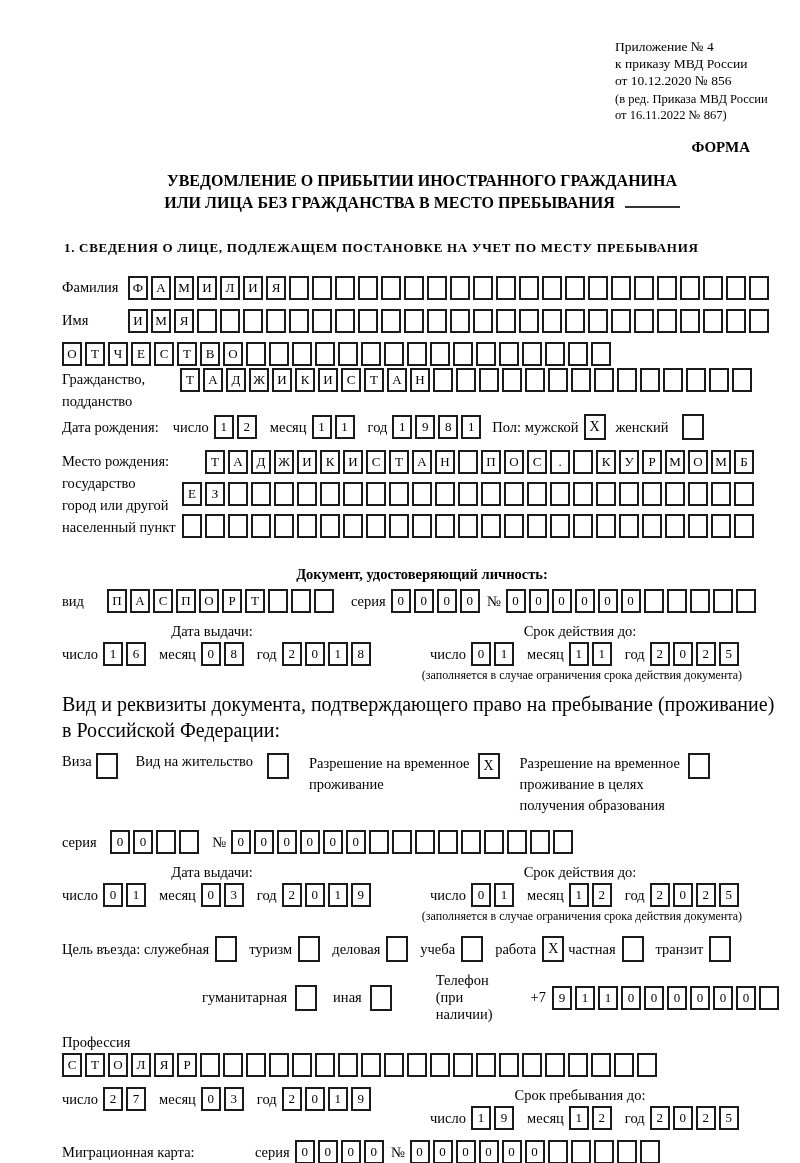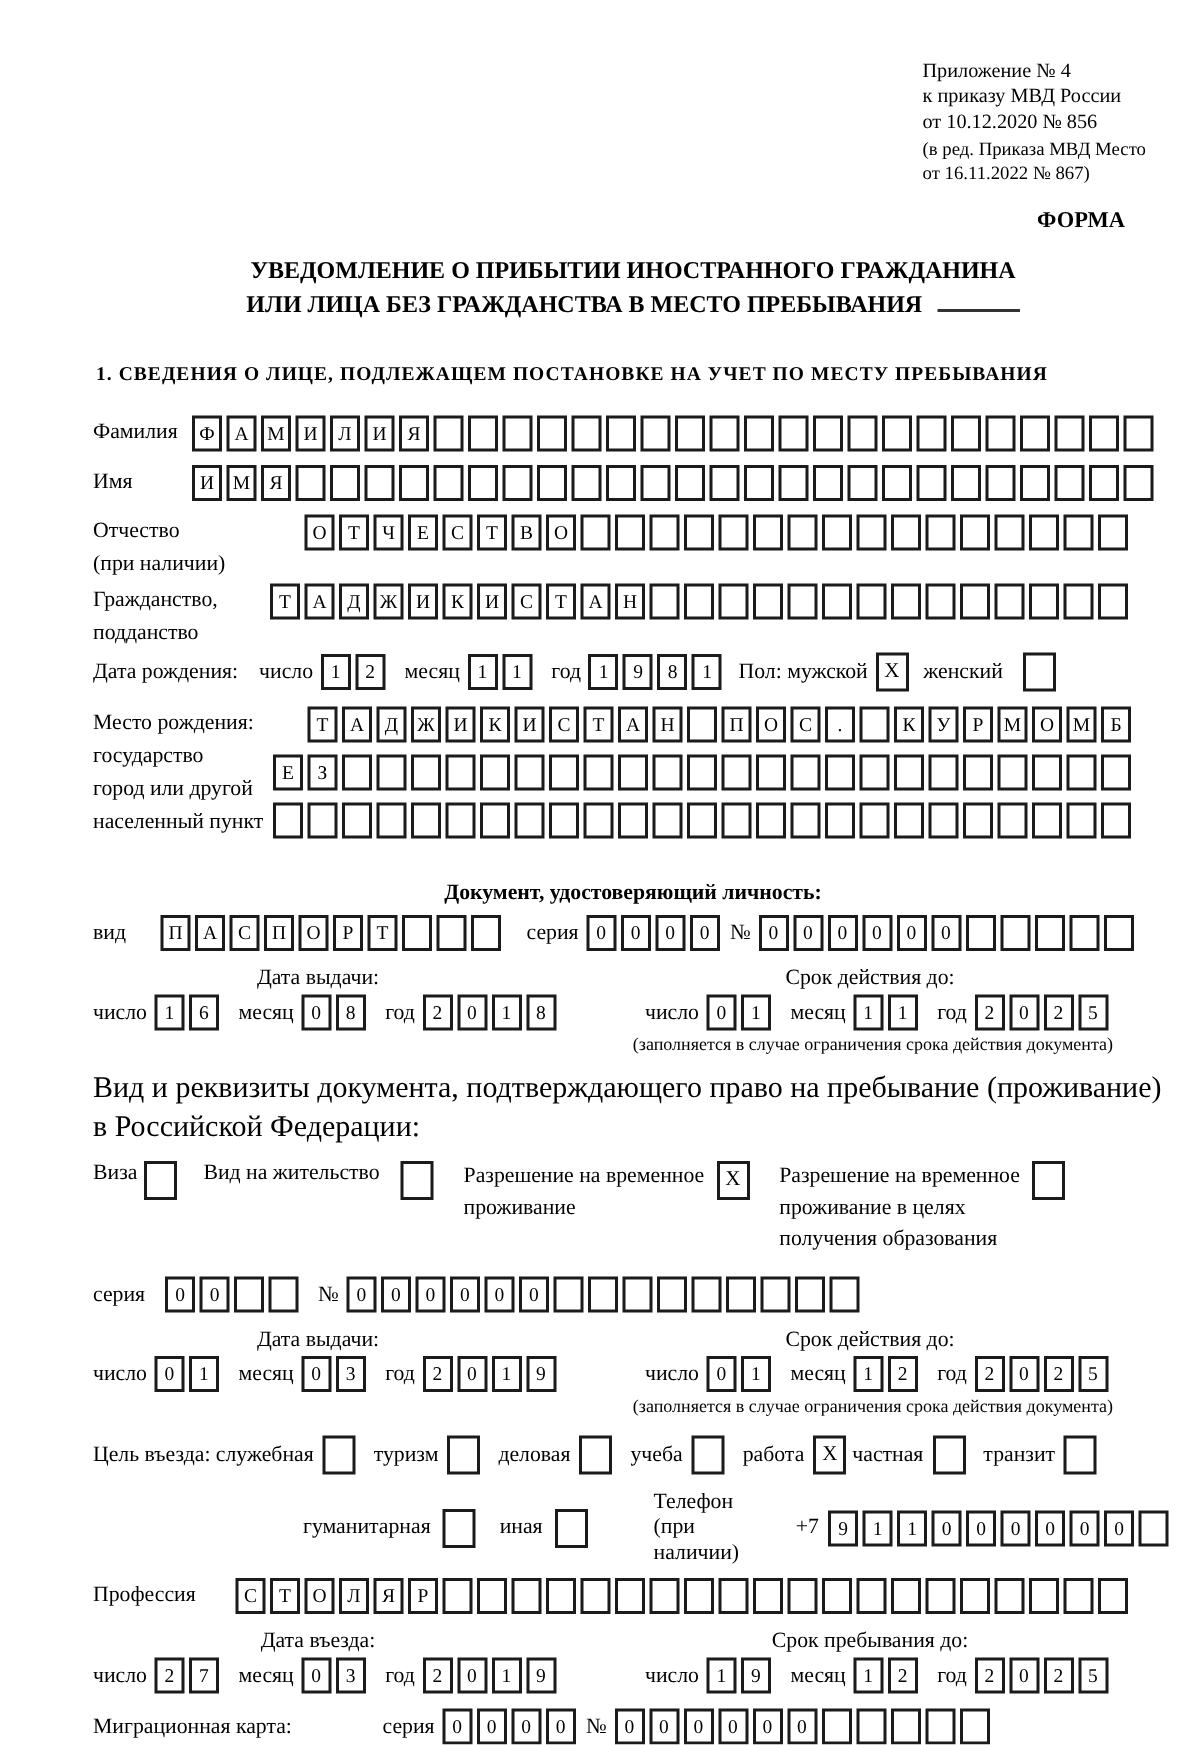--- a/index.html
+++ b/index.html
@@ -61,21 +61,21 @@
 <body>
 
 <div class="page">
 
   <div class="annex">
     <div>Приложение № 4</div>
     <div>к приказу МВД России</div>
     <div>от 10.12.2020 № 856</div>
   </div>
   <div class="annex-note">
-    <div>(в ред. Приказа МВД Место</div>
+    <div>(в ред. Приказа МВД России</div>
     <div>от 16.11.2022 № 867)</div>
   </div>
   <div class="forma">ФОРМА</div>
 
   <div class="title">
     <div>УВЕДОМЛЕНИЕ О ПРИБЫТИИ ИНОСТРАННОГО ГРАЖДАНИНА</div>
     <div>
       <span>ИЛИ ЛИЦА БЕЗ ГРАЖДАНСТВА В МЕСТО ПРЕБЫВАНИЯ</span><span class="blank-line"></span>
     </div>
   </div>
@@ -144,24 +144,20 @@
         <span class="cell"></span>
         <span class="cell"></span>
         <span class="cell"></span>
         <span class="cell"></span>
         <span class="cell"></span>
         <span class="cell"></span>
       </div>
   </div>
 
   <div class="form-row">
-    <div class="row-label" style="width:141px;">
-      <div class="lbl2">Отчество</div>
-      <div class="lbl2">(при наличии)</div>
-    </div>
     <div class="cells">
         <span class="cell">О</span>
         <span class="cell">Т</span>
         <span class="cell">Ч</span>
         <span class="cell">Е</span>
         <span class="cell">С</span>
         <span class="cell">Т</span>
         <span class="cell">В</span>
         <span class="cell">О</span>
         <span class="cell"></span>
@@ -558,21 +554,21 @@
         <span class="cell">0</span>
         <span class="cell">0</span>
         <span class="cell">0</span>
         <span class="cell">0</span>
         <span class="cell">0</span>
         <span class="cell">0</span>
         <span class="cell"></span>
       </span>
   </div>
 
-  <div class="form-row" style="margin-top:8px;">
+  <div class="form-row" style="margin-top:8px;flex-direction:column;">
     <div class="row-label" style="width:95px;">Профессия</div>
     <div class="cells">
         <span class="cell">С</span>
         <span class="cell">Т</span>
         <span class="cell">О</span>
         <span class="cell">Л</span>
         <span class="cell">Я</span>
         <span class="cell">Р</span>
         <span class="cell"></span>
         <span class="cell"></span>
@@ -592,21 +588,20 @@
         <span class="cell"></span>
         <span class="cell"></span>
         <span class="cell"></span>
         <span class="cell"></span>
         <span class="cell"></span>
       </div>
   </div>
 
   <div class="dates-row">
     <div class="date-col-left">
-      <div class="date-title" style="width:300px;">Дата въезда:</div>
       <div class="date-fields">
         <span class="fl">число</span>
         <span class="cells">
             <span class="cell">2</span>
             <span class="cell">7</span>
           </span>
         <span class="fl">месяц</span>
         <span class="cells">
             <span class="cell">0</span>
             <span class="cell">3</span>

